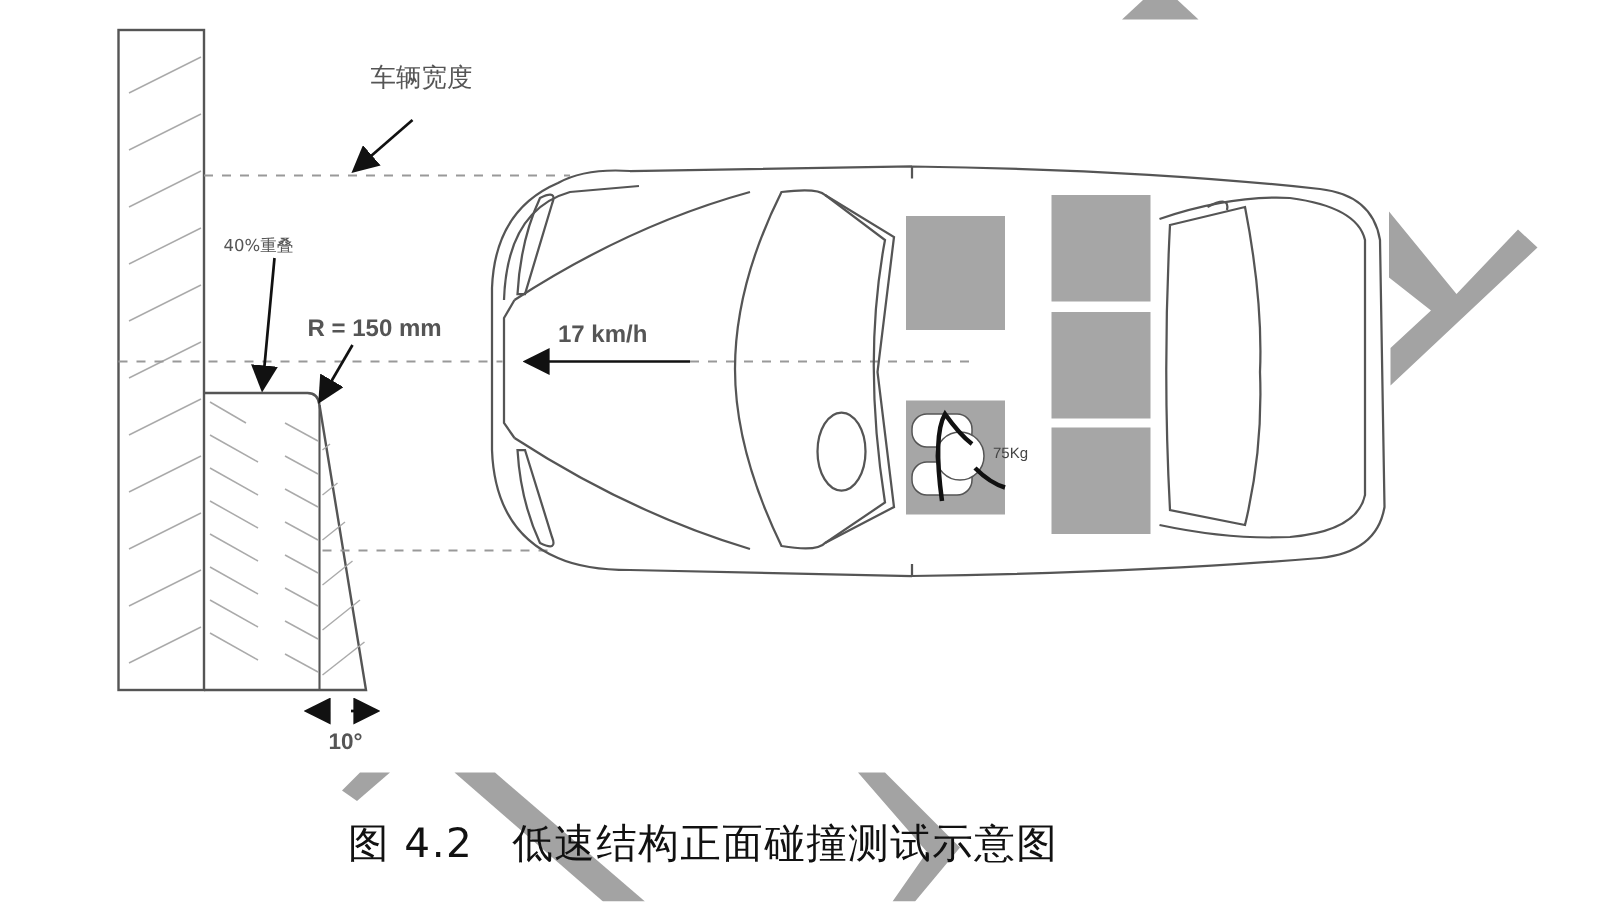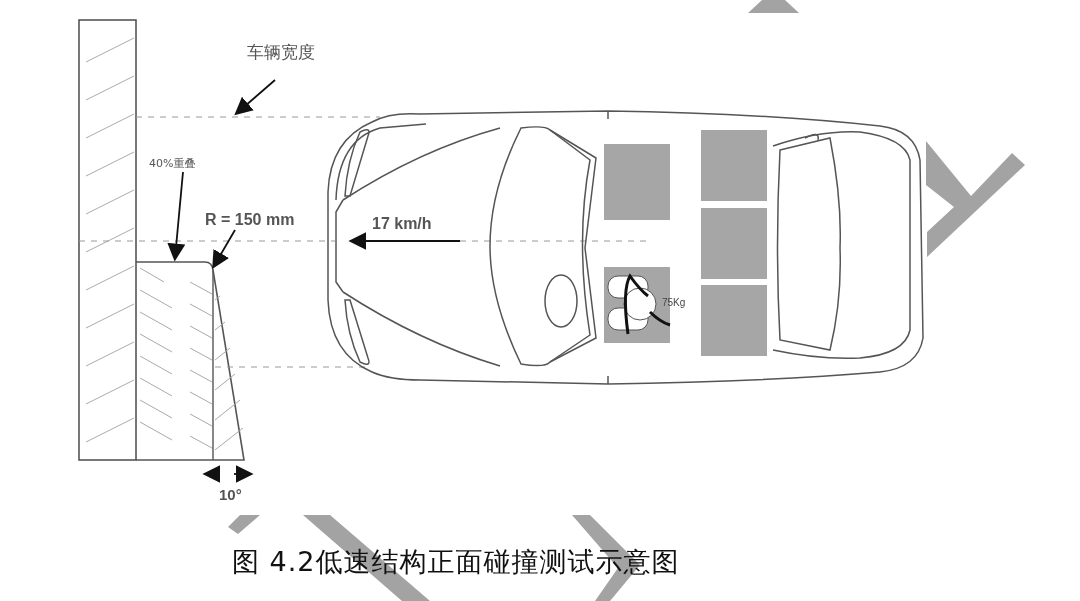--- a/index.html
+++ b/index.html
@@ -1,21 +1,21 @@
 <!DOCTYPE html>
 <html><head>
   <meta charset="utf-8">
   <style>
     html, body { margin: 0; padding: 0; background: #ffffff; }
     body { width: 1080px; height: 601px; position: relative; overflow: hidden; font-family: "DejaVu Sans", sans-serif; }
     #stage { position: absolute; left: 0; top: 0; width: 1080px; height: 601px; }
     .lbl { position: absolute; color: #555555; white-space: nowrap; line-height: 1; }
     .lbl-sans { font-family: "Liberation Sans", "DejaVu Sans", sans-serif; font-weight: bold; }
     #caption { position: absolute; left: 232px; top: 544px; font-size: 27px; color: #111111; white-space: nowrap; letter-spacing: 1px; font-family: "DejaVu Sans", sans-serif; }
-    #caption .num { }
+    #caption .num { margin-right: 26px; }
     #weight-label { position: absolute; left: 624px; top: 297px; font-size: 10px; color: #444; font-family: "Liberation Sans", sans-serif; margin-left: 38px; }
   </style>
 </head>
 <body>
 
 <div id="stage">
   <svg width="1080" height="601" viewBox="0 0 1080 601" xmlns="http://www.w3.org/2000/svg">
     <defs>
       <marker id="arrowhead" markerWidth="10" markerHeight="10" refX="8" refY="5" orient="auto">
         <path d="M0,0 L10,5 L0,10 z" fill="#111"></path>

